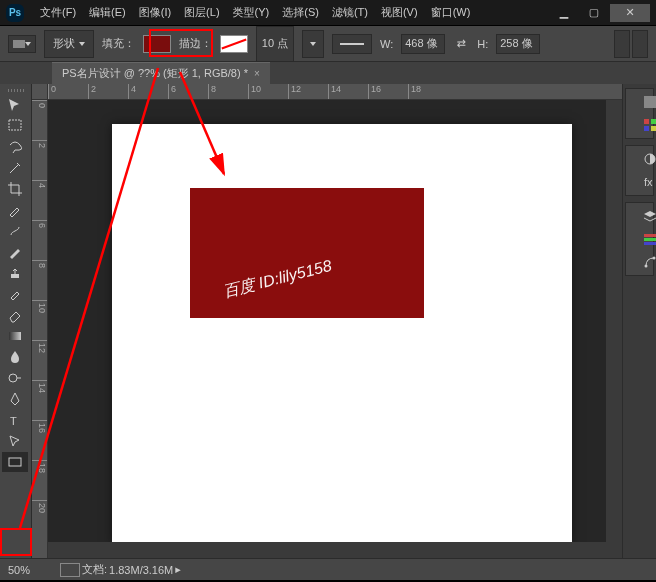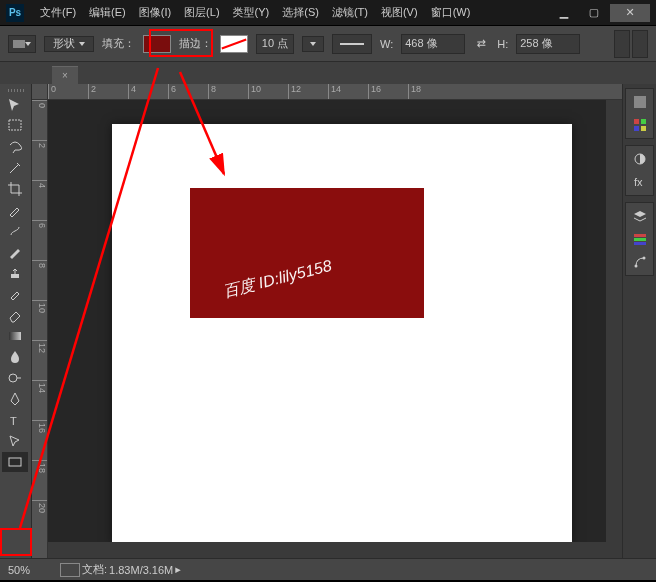--- a/index.html
+++ b/index.html
@@ -1,38 +1,38 @@
 <!DOCTYPE html>
 <html><head>
 <meta charset="utf-8">
 <style>
 *{margin:0;padding:0;box-sizing:border-box;font-family:"Microsoft YaHei",sans-serif;font-size:11px;color:#ccc}
 body{background:#000;width:656px;height:582px;overflow:hidden;position:relative}
 .titlebar{height:26px;background:#1a1a1a;display:flex;align-items:center;padding:0 6px;border-bottom:1px solid #000}
-.ps-logo{width:18px;height:18px;background:#001e33;color:#5bc0eb;display:flex;align-items:center;justify-content:center;font-weight:bold;font-size:10px;border-radius:0;margin-right:10px}
+.ps-logo{width:18px;height:18px;background:#001e33;color:#5bc0eb;display:flex;align-items:center;justify-content:center;font-weight:bold;font-size:10px;border-radius:6px;margin-right:10px}
 .menubar{display:flex;gap:1px}
 .menubar span{padding:3px 6px;cursor:default}
 .winbtns{margin-left:auto;display:flex;align-items:center;gap:2px}
 .winbtn{width:28px;height:18px;display:flex;align-items:center;justify-content:center;color:#ccc}
 .winbtn.close{background:#555;width:40px}
 .optbar{height:36px;background:#464646;display:flex;align-items:center;padding:0 8px;gap:8px;border-bottom:1px solid #2b2b2b;position:relative}
 .tool-icon{width:28px;height:18px;background:#3a3a3a;border:1px solid #2a2a2a;display:flex;align-items:center;justify-content:center}
 .tool-icon .sq{width:12px;height:8px;background:#888}
-.shape-sel{width:50px;height:16px;background:#3a3a3a;border:1px solid #2a2a2a;display:flex;align-items:center;justify-content:center;gap:4px}
+.shape-sel{width:50px;height:28px;background:#3a3a3a;border:1px solid #2a2a2a;display:flex;align-items:center;justify-content:center;gap:4px}
 .chev{width:0;height:0;border-left:3px solid transparent;border-right:3px solid transparent;border-top:4px solid #ccc}
 .fill-label{color:#ccc}
 .color-swatch{width:28px;height:18px;border:1px solid #888;display:flex;align-items:center;justify-content:center}
 .fill-sw{background:#7a0d0d}
 .stroke-sw{background:#fff;position:relative}
 .stroke-sw::after{content:"";position:absolute;width:100%;height:2px;background:red;transform:rotate(-20deg)}
 .fill-highlight{position:absolute;left:149px;top:3px;width:64px;height:28px;border:2px solid red;pointer-events:none}
-.pts-input{width:38px;height:20px;background:#3a3a3a;border:1px solid #2a2a2a;text-align:center;display:flex;align-items:center;justify-content:center}
+.pts-input{width:38px;height:36px;background:#3a3a3a;border:1px solid #2a2a2a;text-align:center;display:flex;align-items:center;justify-content:center}
 .stroke-style{width:40px;height:20px;background:#3a3a3a;border:1px solid #2a2a2a;display:flex;align-items:center;justify-content:center}
 .stroke-style .line{width:24px;height:2px;background:#ccc}
-.dim-input{width:64px;height:20px;background:#3a3a3a;border:1px solid #2a2a2a;text-align:left;padding:8px 3px;display:flex;align-items:center}
+.dim-input{width:44px;height:20px;background:#3a3a3a;border:1px solid #2a2a2a;text-align:left;padding:8px 3px;display:flex;align-items:center}
 .link-ic{width:16px;height:16px;display:flex;align-items:center;justify-content:center}
 .collapse-btns{margin-left:auto;display:flex;gap:2px}
 .collapse-btn{width:16px;height:28px;background:#3a3a3a;border:1px solid #2a2a2a}
 .tabbar{height:22px;background:#3f3f3f;display:flex;align-items:flex-end;padding-left:52px}
 .doctab{background:#535353;padding:3px 10px;display:flex;align-items:center;gap:6px;border-top:1px solid #666}
 .doctab .x{color:#aaa;font-size:10px}
 .workspace{position:relative;height:474px;display:flex;background:#262626}
 .toolbox{width:32px;background:#464646;display:flex;flex-direction:column;padding:2px;gap:1px;border-right:1px solid #2b2b2b}
 .tbx-grip{height:8px;display:flex;justify-content:center;align-items:center}
 .tbx-grip::before{content:"";width:16px;height:3px;background:repeating-linear-gradient(90deg,#777 0 1px,transparent 1px 3px)}
@@ -43,21 +43,21 @@
 .canvas-area{flex:1;position:relative;background:#262626;overflow:hidden}
 .ruler-h{position:absolute;top:0;left:16px;right:0;height:16px;background:#535353;border-bottom:1px solid #333;display:flex;overflow:hidden}
 .ruler-h .tick{flex:0 0 40px;border-left:1px solid #888;font-size:9px;padding-left:2px;color:#aaa}
 .ruler-v{position:absolute;top:16px;left:0;bottom:0;width:16px;background:#535353;border-right:1px solid #333;display:flex;flex-direction:column;overflow:hidden}
 .ruler-v .tick{flex:0 0 40px;border-top:1px solid #888;font-size:9px;color:#aaa;writing-mode:vertical-rl;padding-top:2px}
 .ruler-corner{position:absolute;top:0;left:0;width:16px;height:16px;background:#535353;border-right:1px solid #333;border-bottom:1px solid #333}
 .canvas-doc{position:absolute;left:80px;top:40px;width:460px;height:420px;background:#fff;box-shadow:0 0 10px rgba(0,0,0,0.5)}
 .drawn-rect{position:absolute;left:78px;top:64px;width:234px;height:130px;background:#8a0d0d}
 .watermark{position:absolute;left:110px;top:145px;color:#fff;font-size:16px;transform:rotate(-14deg);font-style:italic;opacity:0.95;white-space:nowrap}
 .right-panels{width:34px;background:#3a3a3a;border-left:1px solid #2b2b2b;display:flex;flex-direction:column;padding:4px 2px;gap:6px}
-.rp-group{display:flex;flex-direction:column;gap:3px;background:#464646;padding:3px 2px;border:1px solid #2b2b2b}
+.rp-group{display:flex;flex-direction:column;gap:3px;background:#464646;padding:3px 12px;border:1px solid #2b2b2b}
 .rp-btn{width:24px;height:20px;display:flex;align-items:center;justify-content:center}
 .statusbar{height:22px;background:#464646;display:flex;align-items:center;padding:0 8px;gap:2px;border-top:1px solid #2b2b2b}
 .statusbar .zoom{width:50px}
 .arrow-svg{position:absolute;pointer-events:none;z-index:40}
 .scroll-track-v{position:absolute;right:0;top:16px;bottom:0;width:16px;background:#3a3a3a}
 .scroll-track-h{position:absolute;left:16px;right:16px;bottom:0;height:16px;background:#3a3a3a}
 </style>
 </head>
 <body>
 
@@ -108,20 +108,21 @@
   <div class="dim-input">258 像</div>
   <div class="collapse-btns">
     <div class="collapse-btn"></div>
     <div class="collapse-btn"></div>
   </div>
   <div class="fill-highlight"></div>
 </div>
 
 <div class="tabbar">
   <div class="doctab">
+    <span>PS名片设计 @ ??% (矩形 1, RGB/8) *</span>
     <span class="x">×</span>
   </div>
 </div>
 
 <div class="workspace">
 
   <div class="toolbox">
     <div class="tbx-grip"></div>
     <div class="tbx-btn">
         <svg viewBox="0 0 16 16">

